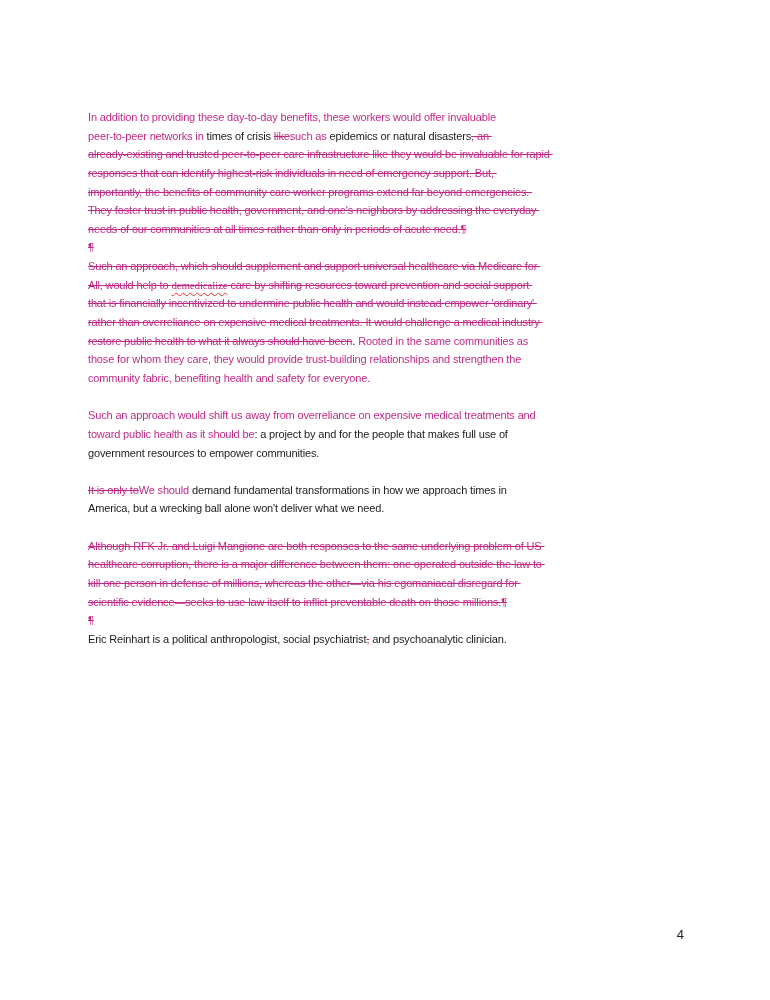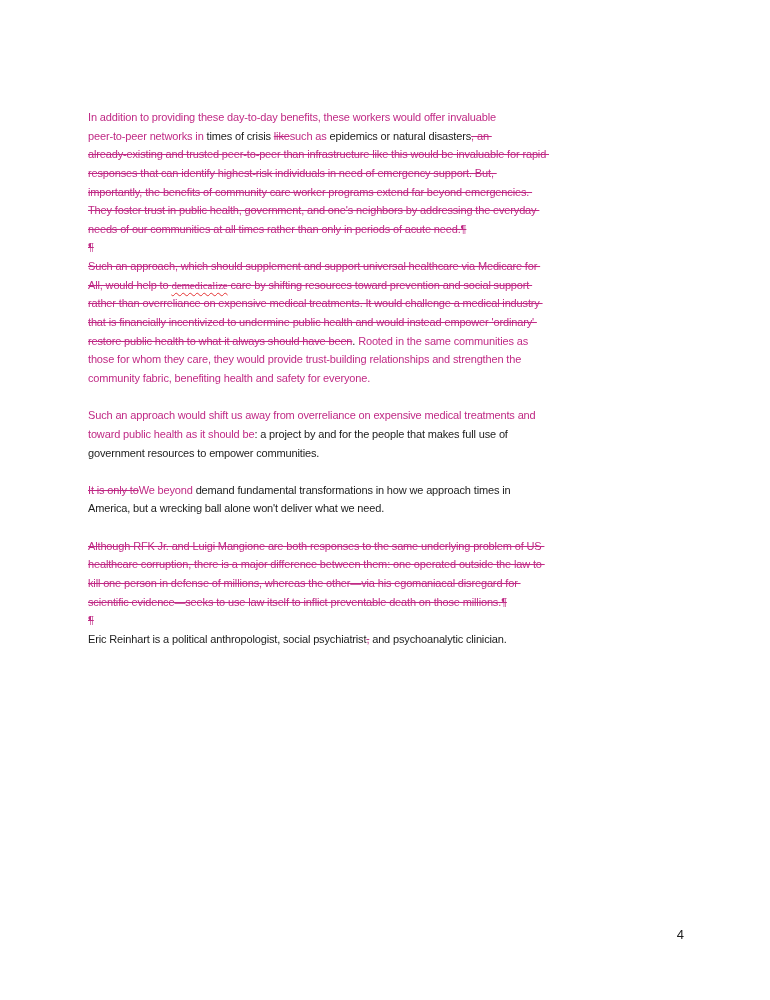--- a/index.html
+++ b/index.html
@@ -50,51 +50,51 @@
     color: var(--ink, #1c1c1c);
   }
 </style>
 </head>
 <body style="background: rgb(255, 255, 255);">
 
 <div class="doc">
     <div class="paragraph">
       <div class="line"><span class="run run-ins">In addition to providing these day-to-day benefits, these workers would offer invaluable</span></div>
       <div class="line"><span class="run run-ins">peer-to-peer networks in </span><span class="run run-norm">times of crisis </span><span class="run run-del">like</span><span class="run run-ins">such as </span><span class="run run-norm">epidemics or natural disasters</span><span class="run run-del">, an </span></div>
-      <div class="line"><span class="run run-del">already-existing and trusted peer-to-peer than infrastructure like this would be invaluable for rapid </span></div>
+      <div class="line"><span class="run run-del">already-existing and trusted peer-to-peer care infrastructure like they would be invaluable for rapid </span></div>
       <div class="line"><span class="run run-del">responses that can identify highest-risk individuals in need of emergency support. But, </span></div>
       <div class="line"><span class="run run-del">importantly, the benefits of community care worker programs extend far beyond emergencies. </span></div>
       <div class="line"><span class="run run-del">They foster trust in public health, government, and one's neighbors by addressing the everyday </span></div>
       <div class="line"><span class="run run-del">needs of our communities at all times rather than only in periods of acute need.¶</span></div>
     </div>
     <div class="paragraph">
       <div class="line"><span class="run run-del">¶</span></div>
     </div>
     <div class="paragraph">
       <div class="line"><span class="run run-del">Such an approach, which should supplement and support universal healthcare via Medicare for </span></div>
       <div class="line"><span class="run run-del">All, would help to </span><span class="run run-del"><span class="wavy">demedicalize</span></span><span class="run run-del"> care by shifting resources toward prevention and social support </span></div>
+      <div class="line"><span class="run run-del">that is financially incentivized to undermine public health and would instead empower 'ordinary' </span></div>
       <div class="line"><span class="run run-del">rather than overreliance on expensive medical treatments. It would challenge a medical industry </span></div>
-      <div class="line"><span class="run run-del">that is financially incentivized to undermine public health and would instead empower 'ordinary' </span></div>
       <div class="line"><span class="run run-del">restore public health to what it always should have been</span><span class="run run-norm">. </span><span class="run run-ins">Rooted in the same communities as</span></div>
       <div class="line"><span class="run run-ins">those for whom they care, they would provide trust-building relationships and strengthen the</span></div>
       <div class="line"><span class="run run-ins">community fabric, benefiting health and safety for everyone.</span></div>
     </div>
     <div class="paragraph">
       <div class="line"></div>
     </div>
     <div class="paragraph">
       <div class="line"><span class="run run-ins">Such an approach would shift us away from overreliance on expensive medical treatments and</span></div>
       <div class="line"><span class="run run-ins">toward public health as it should be</span><span class="run run-norm">: a project by and for the people that makes full use of</span></div>
       <div class="line"><span class="run run-norm">government resources to empower communities.</span></div>
     </div>
     <div class="paragraph">
       <div class="line"></div>
     </div>
     <div class="paragraph">
-      <div class="line"><span class="run run-del">It is only to</span><span class="run run-ins">We beyond </span><span class="run run-norm">demand fundamental transformations in how we approach times in</span></div>
+      <div class="line"><span class="run run-del">It is only to</span><span class="run run-ins">We should </span><span class="run run-norm">demand fundamental transformations in how we approach times in</span></div>
       <div class="line"><span class="run run-norm">America, but a wrecking ball alone won't deliver what we need.</span></div>
     </div>
     <div class="paragraph">
       <div class="line"></div>
     </div>
     <div class="paragraph">
       <div class="line"><span class="run run-del">Although RFK Jr. and Luigi Mangione are both responses to the same underlying problem of US </span></div>
       <div class="line"><span class="run run-del">healthcare corruption, there is a major difference between them: one operated outside the law to </span></div>
       <div class="line"><span class="run run-del">kill one person in defense of millions, whereas the other—via his egomaniacal disregard for </span></div>
       <div class="line"><span class="run run-del">scientific evidence—seeks to use law itself to inflict preventable death on those millions.¶</span></div>

